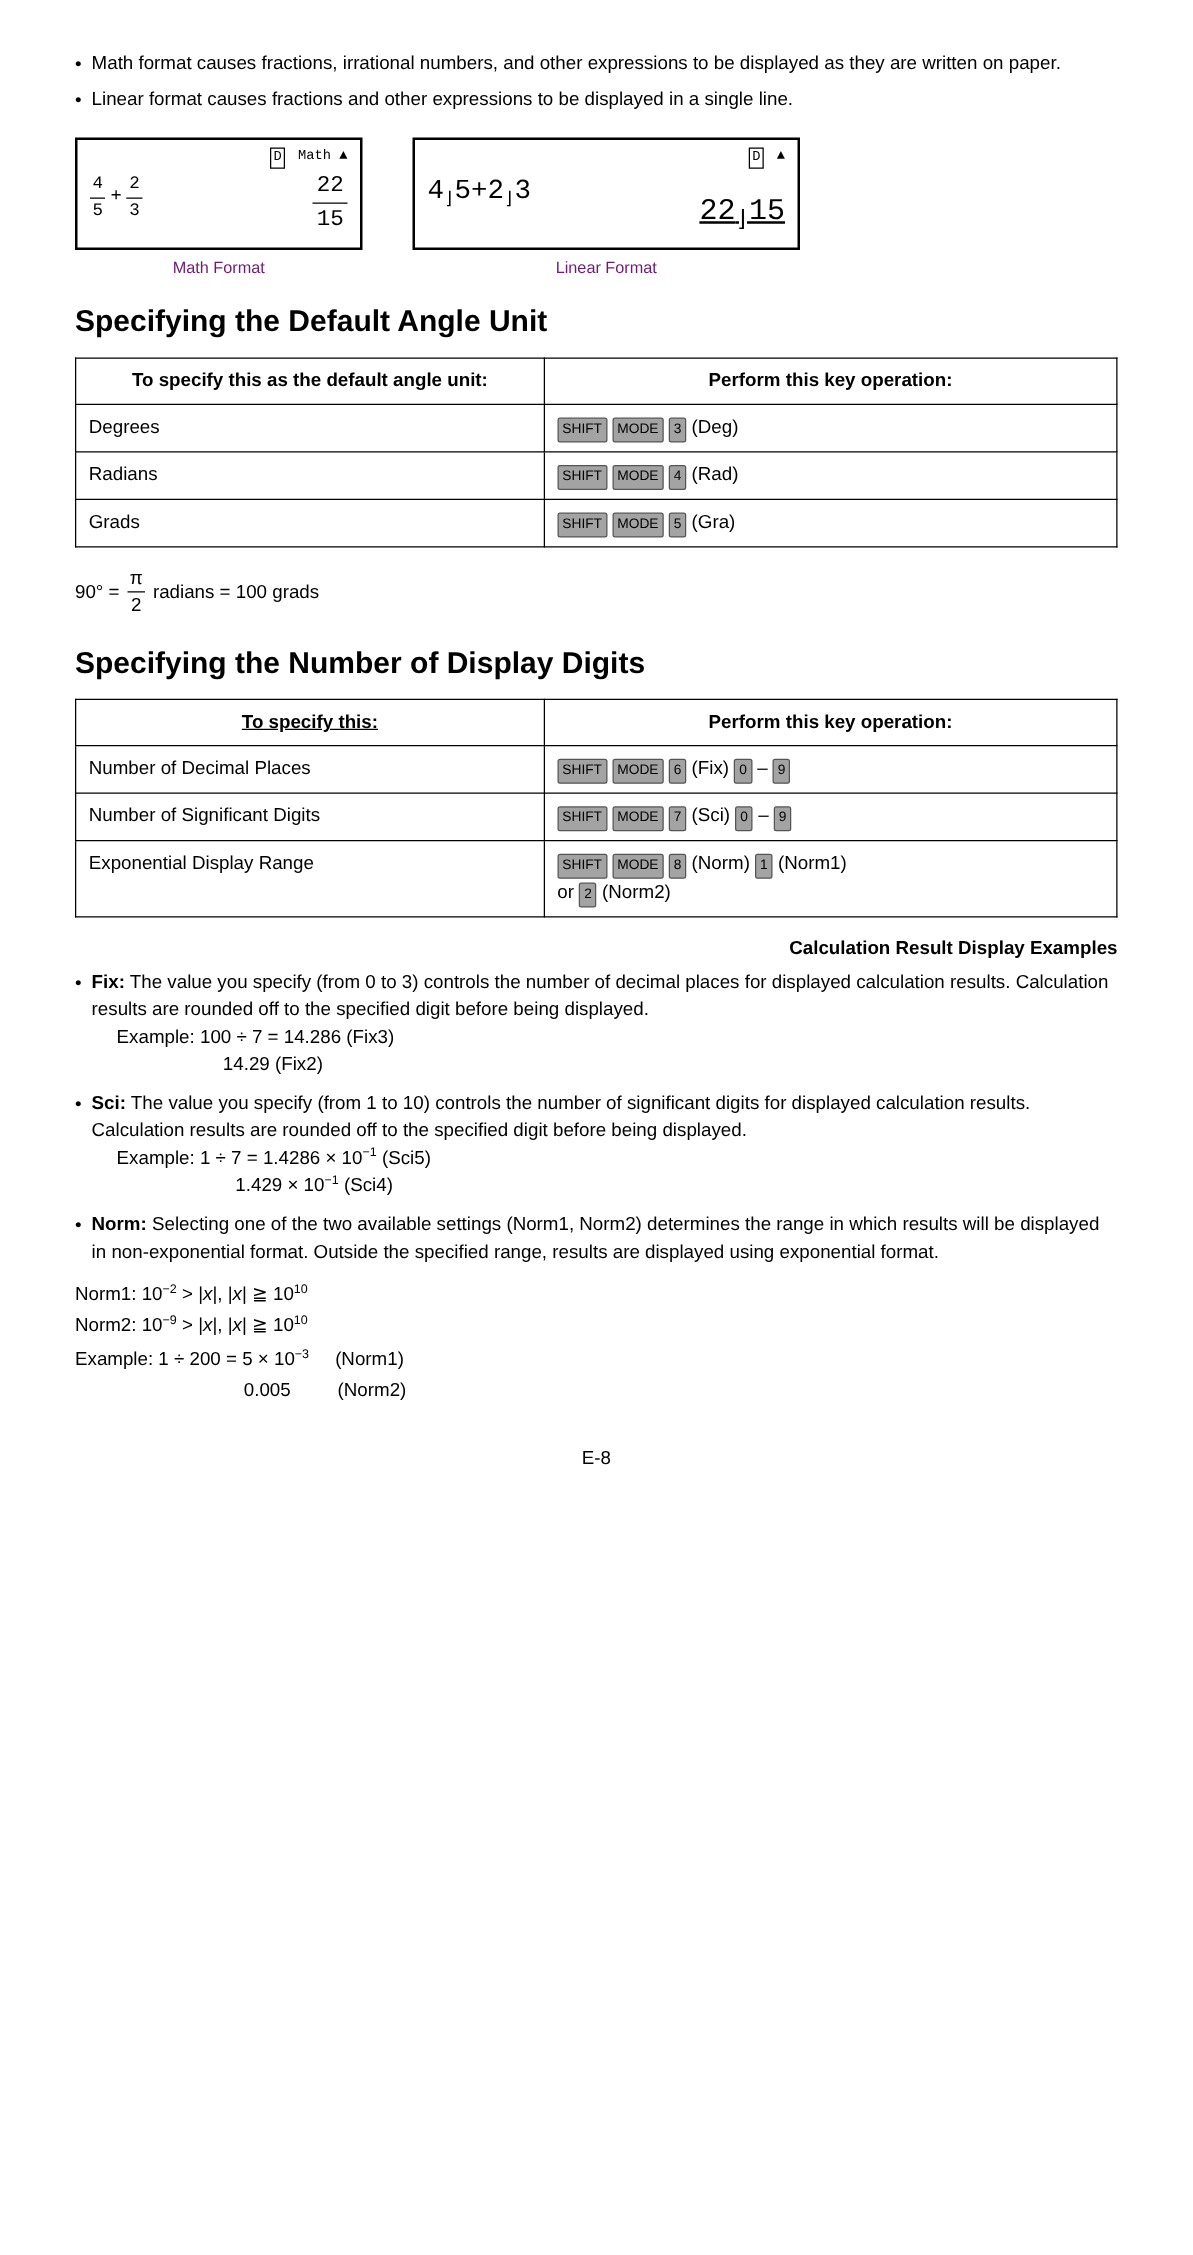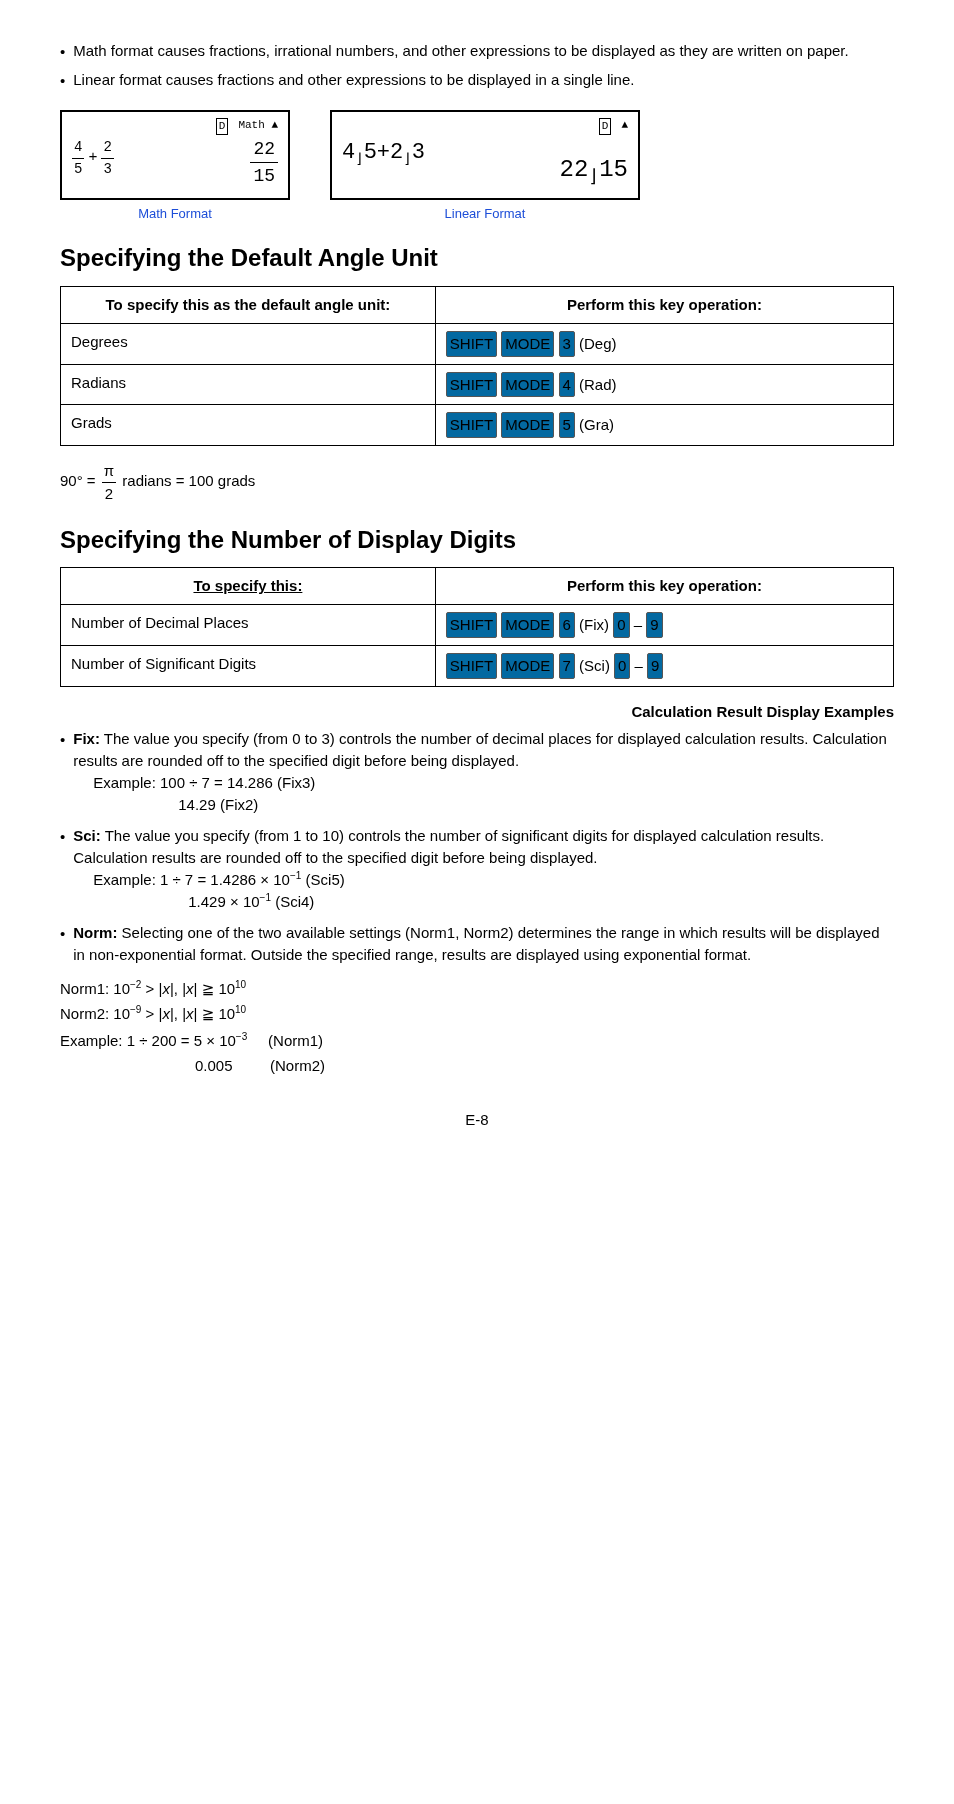--- a/index.html
+++ b/index.html
@@ -81,21 +81,21 @@
       bottom: 8px;
       right: 10px;
       display: flex;
       flex-direction: column;
       align-items: center;
       font-size: 18px;
     }
     .calc-label {
       font-size: 13px;
       margin-top: 5px;
-      color: #1d4ed8;
+      color: #701a75;
     }
     .calc-box-large {
       border: 2px solid #000;
       width: 310px;
       height: 90px;
       padding: 6px 10px;
       position: relative;
       background: #fff;
       font-family: 'Courier New', monospace;
     }
@@ -125,22 +125,22 @@
     }
     th {
       font-weight: bold;
       background: #fff;
       font-size: 15px;
     }
     td { font-size: 15px; }
     .key-btn {
       display: inline-block;
       border: 1px solid #555;
-      background: #0369a1;
-      font-size: 15px;
+      background: #a3a3a3;
+      font-size: 11px;
       padding: 1px 3px;
       border-radius: 2px;
       font-family: Arial, sans-serif;
     }
     .pi-formula {
       margin: 8px 0 14px 0;
       font-size: 15px;
     }
     .pi-frac {
       display: inline-flex;
@@ -227,21 +227,21 @@
     <div class="calc-label">Math Format</div>
   </div>
 
   <div class="calc-box-wrapper">
     <div class="calc-box-large">
       <div class="top-icons" style="display:flex; justify-content:flex-end; font-size:11px; gap:10px; margin-bottom:2px;">
         <span class="icon-d" style="border:1px solid #000; padding:0 2px; font-size:11px;">D</span>
         <span>▲</span>
       </div>
       <div class="expression">4<sub style="font-size:14px;">⌋</sub>5+2<sub style="font-size:14px;">⌋</sub>3</div>
-      <div class="result" style="font-size:24px;">22<sub style="font-size:18px;">⌋</sub>15</div>
+      <div class="result" style="font-size:24px;text-decoration:underline;">22<sub style="font-size:18px;">⌋</sub>15</div>
     </div>
     <div class="calc-label">Linear Format</div>
   </div>
 </div>
 
 <div class="section-heading">Specifying the Default Angle Unit</div>
 
 <table>
   <thead>
     <tr>
@@ -316,20 +316,35 @@
       <td>
         <span class="key-btn">SHIFT</span>
         <span class="key-btn">MODE</span>
         <span class="key-btn">7</span>
         <span> (Sci) </span>
         <span class="key-btn">0</span>
         <span> – </span>
         <span class="key-btn">9</span>
       </td>
     </tr>
+    <tr>
+      <td>Exponential Display Range</td>
+      <td>
+        <span class="key-btn">SHIFT</span>
+        <span class="key-btn">MODE</span>
+        <span class="key-btn">8</span>
+        <span> (Norm) </span>
+        <span class="key-btn">1</span>
+        <span> (Norm1)</span>
+        <br>
+        <span>or </span>
+        <span class="key-btn">2</span>
+        <span> (Norm2)</span>
+      </td>
+    </tr>
   </tbody>
 </table>
 
 <div class="sub-heading">Calculation Result Display Examples</div>
 
 <div class="calc-results-section">
 
   <div class="bullet-item">
     <span class="bullet-dot">•</span>
     <div>

